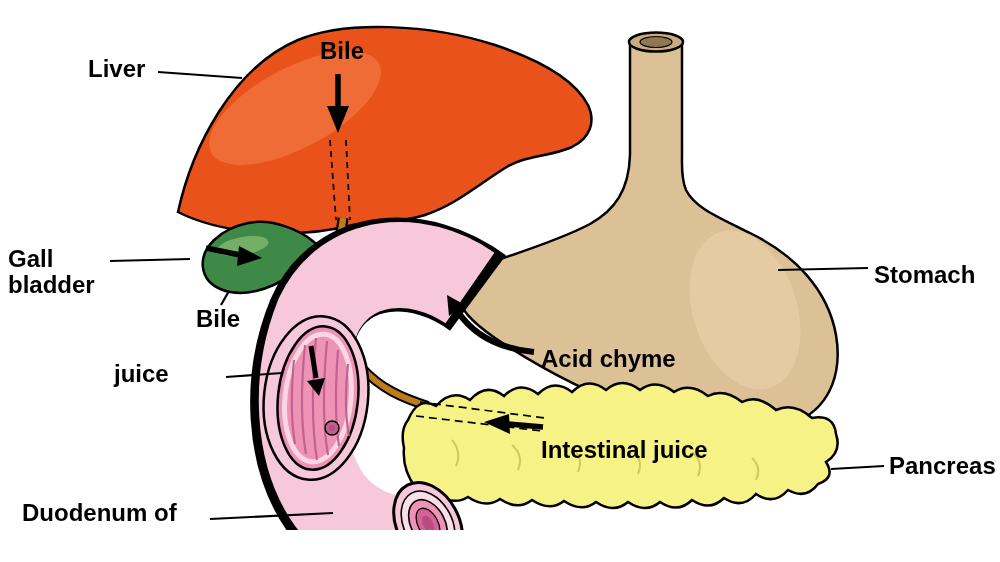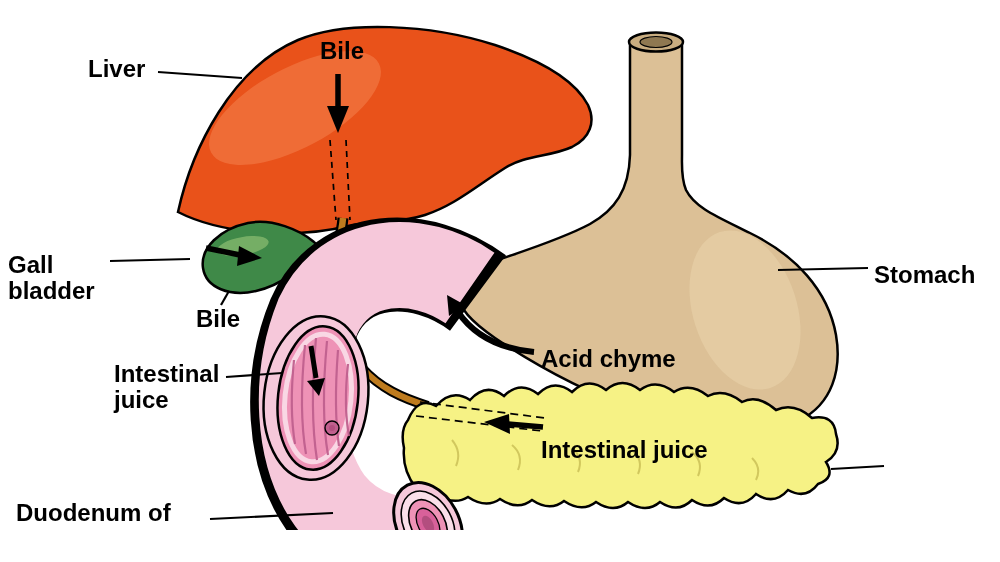--- a/index.html
+++ b/index.html
@@ -136,37 +136,39 @@
     <line x1="210" y1="519" x2="333" y2="513"></line>
   </g>
 </svg>
 
   <div class="lbl" style="left:88px;top:56px">
     <span>Liver</span>
   </div>
   <div class="lbl" style="left:320px;top:38px">
     <span>Bile</span>
   </div>
-  <div class="lbl" style="left:8px;top:252px">
+  <div class="lbl" style="left:8px;top:246px">
     <span>Gall</span>
     <span>bladder</span>
   </div>
   <div class="lbl" style="left:196px;top:306px">
     <span>Bile</span>
   </div>
   <div class="lbl" style="left:874px;top:262px">
     <span>Stomach</span>
   </div>
   <div class="lbl" style="left:541px;top:346px">
     <span>Acid chyme</span>
   </div>
   <div class="lbl" style="left:114px;top:361px">
-    <span>Intestinal</span>
     <span>juice</span>
   </div>
   <div class="lbl" style="left:541px;top:437px">
     <span>Intestinal juice</span>
   </div>
-  <div class="lbl" style="left:16px;top:500px">
+  <div class="lbl" style="left:889px;top:453px">
+    <span>Pancreas</span>
+  </div>
+  <div class="lbl" style="left:22px;top:500px">
     <span>Duodenum of</span>
   </div>
 
 </div>
 
 </body></html>

